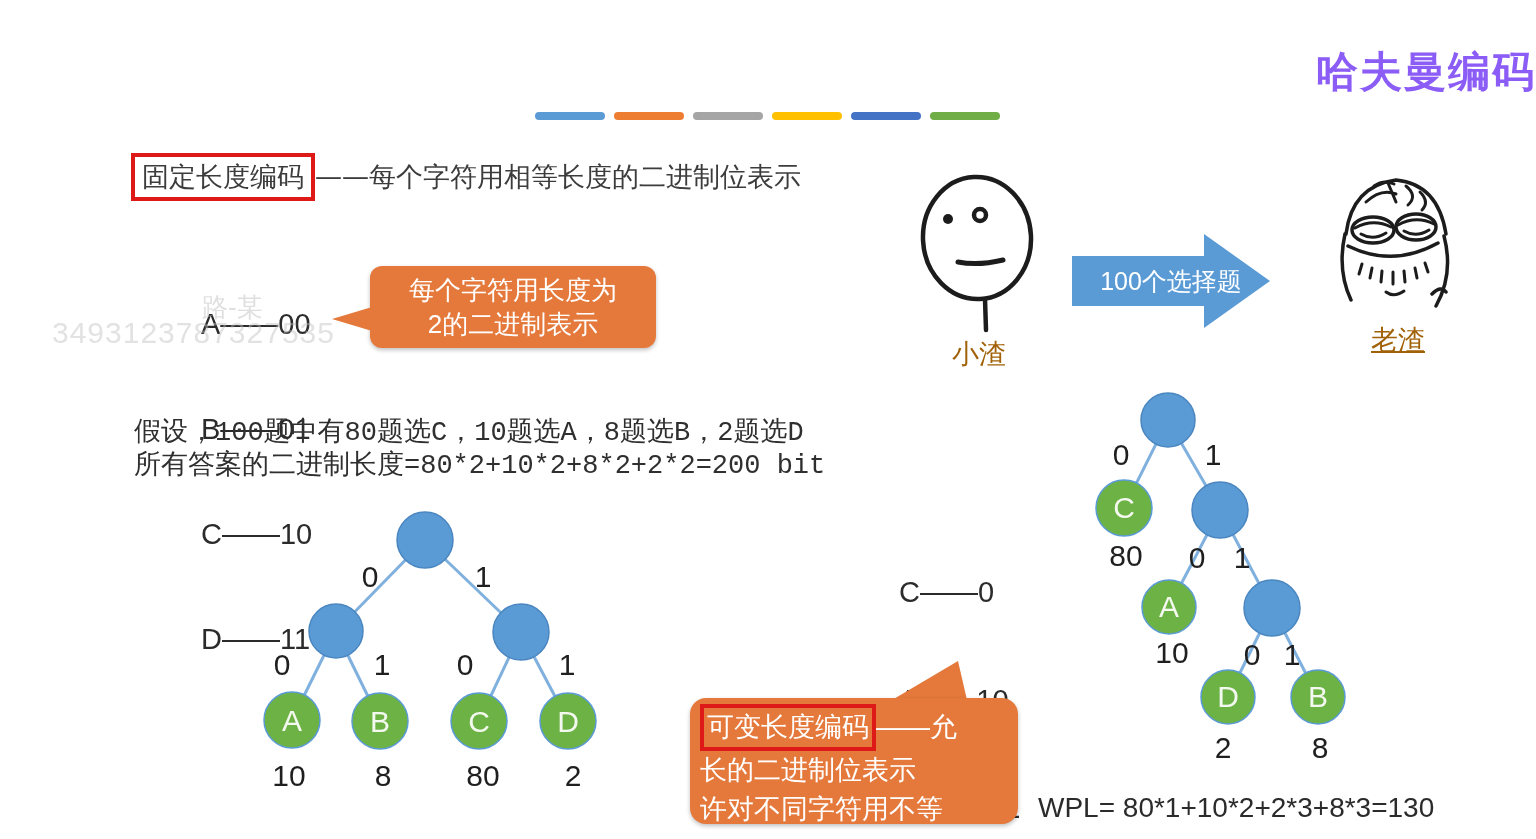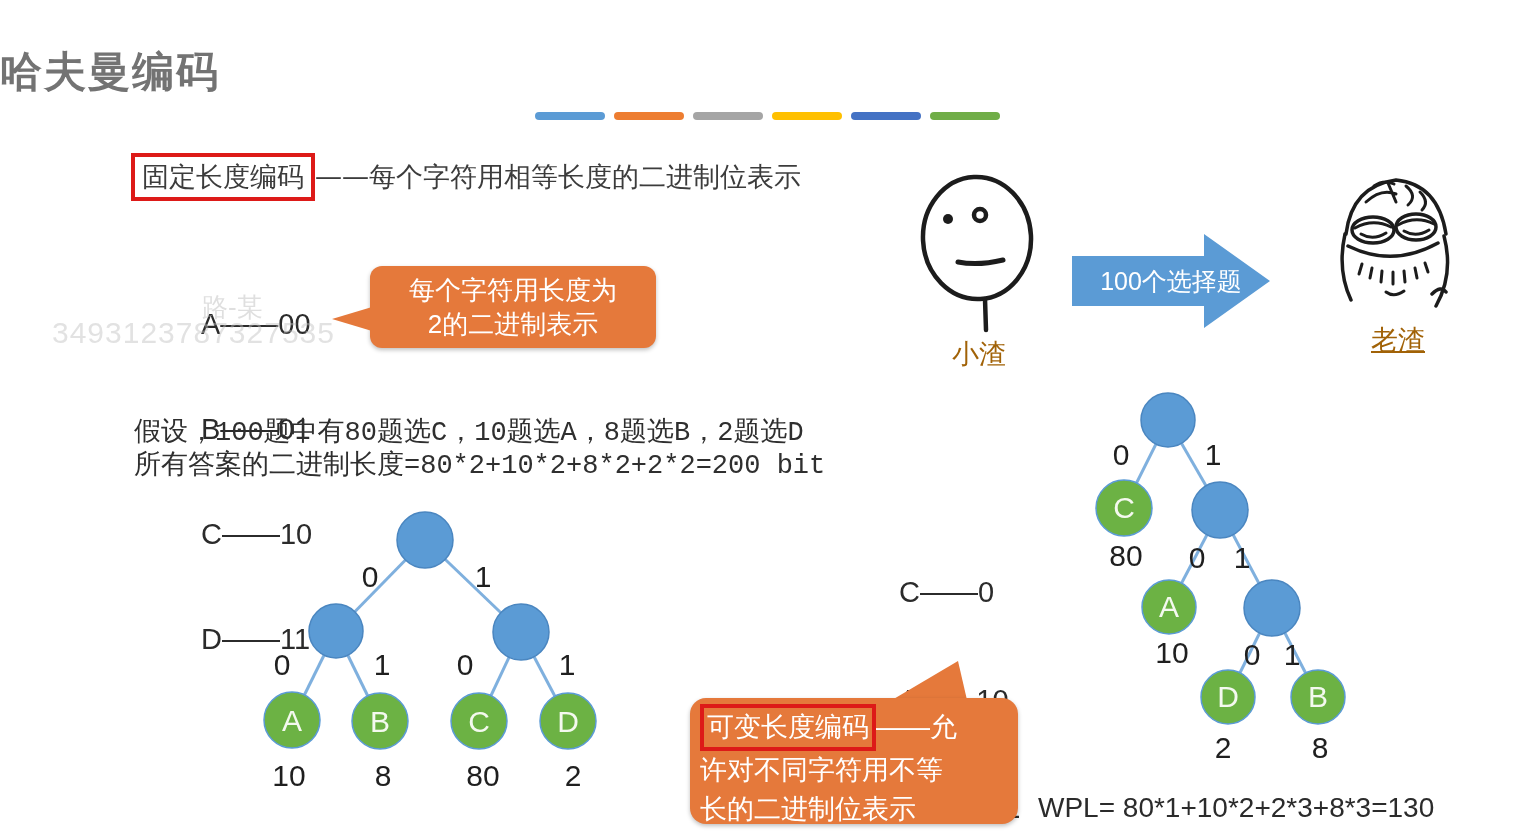--- a/index.html
+++ b/index.html
@@ -2,23 +2,23 @@
 <html><head>
 <meta charset="utf-8">
 <style>
   html,body{margin:0;padding:0;background:#e9e9e9;}
   .canvas{
     position:relative;width:1536px;height:839px;background:#ffffff;
     font-family:"Liberation Sans",sans-serif;color:#2d2d2d;overflow:hidden;
   }
   
   .title{
-    position:absolute;left:0;right:0;top:44px;text-align:left;
+    position:absolute;left:0;right:0;top:44px;text-align:right;
     font-family:"DejaVu Serif",serif;font-weight:bold;font-size:42px;
-    color:#737373;letter-spacing:2px;
+    color:#8b5cf6;letter-spacing:2px;
   }
   .divider{position:absolute;left:535px;top:112px;display:flex;gap:9px;}
   .divider span{width:70px;height:8px;border-radius:4px;display:block;}
   
   .fixed-heading{
     position:absolute;left:131px;top:153px;display:flex;align-items:center;
     font-family:"DejaVu Serif",serif;font-size:27px;color:#3c3c3c;white-space:nowrap;
   }
   .redbox{border:4px solid #dd1a18;padding:2px 7px;display:inline-block;}
   
@@ -172,22 +172,22 @@
     <div>A——10</div>
     <div>B——111</div>
     
   </div>
 
   <svg class="bubble2-tail" width="100" height="45" viewBox="0 0 100 45">
     <polygon points="88,3 22,42 97,42" fill="#e5793b"></polygon>
   </svg>
   <div class="bubble bubble2">
     <div><span class="redbox">可变长度编码</span><span>——允</span></div>
+    <div>长的二进制位表示</div>
     <div>许对不同字符用不等</div>
-    <div>长的二进制位表示</div>
   </div>
 
   <svg style="left:1080px;top:390px;" width="345" height="385" viewBox="0 0 345 385">
     <g>
       <line class="edge" x1="88" y1="30" x2="44" y2="118"></line>
       <line class="edge" x1="88" y1="30" x2="140" y2="120"></line>
       <line class="edge" x1="140" y1="120" x2="89" y2="217"></line>
       <line class="edge" x1="140" y1="120" x2="192" y2="218"></line>
       <line class="edge" x1="192" y1="218" x2="148" y2="307"></line>
       <line class="edge" x1="192" y1="218" x2="238" y2="307"></line>

